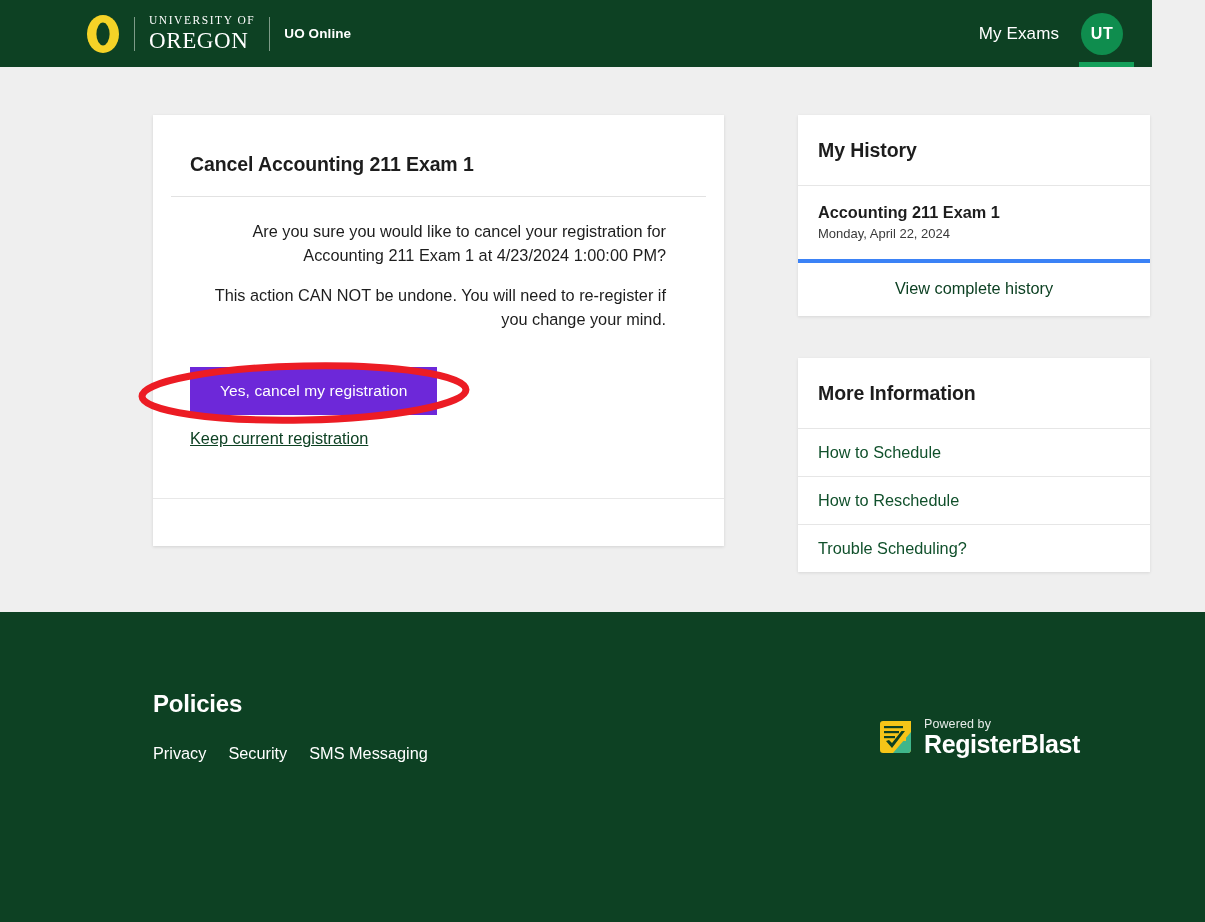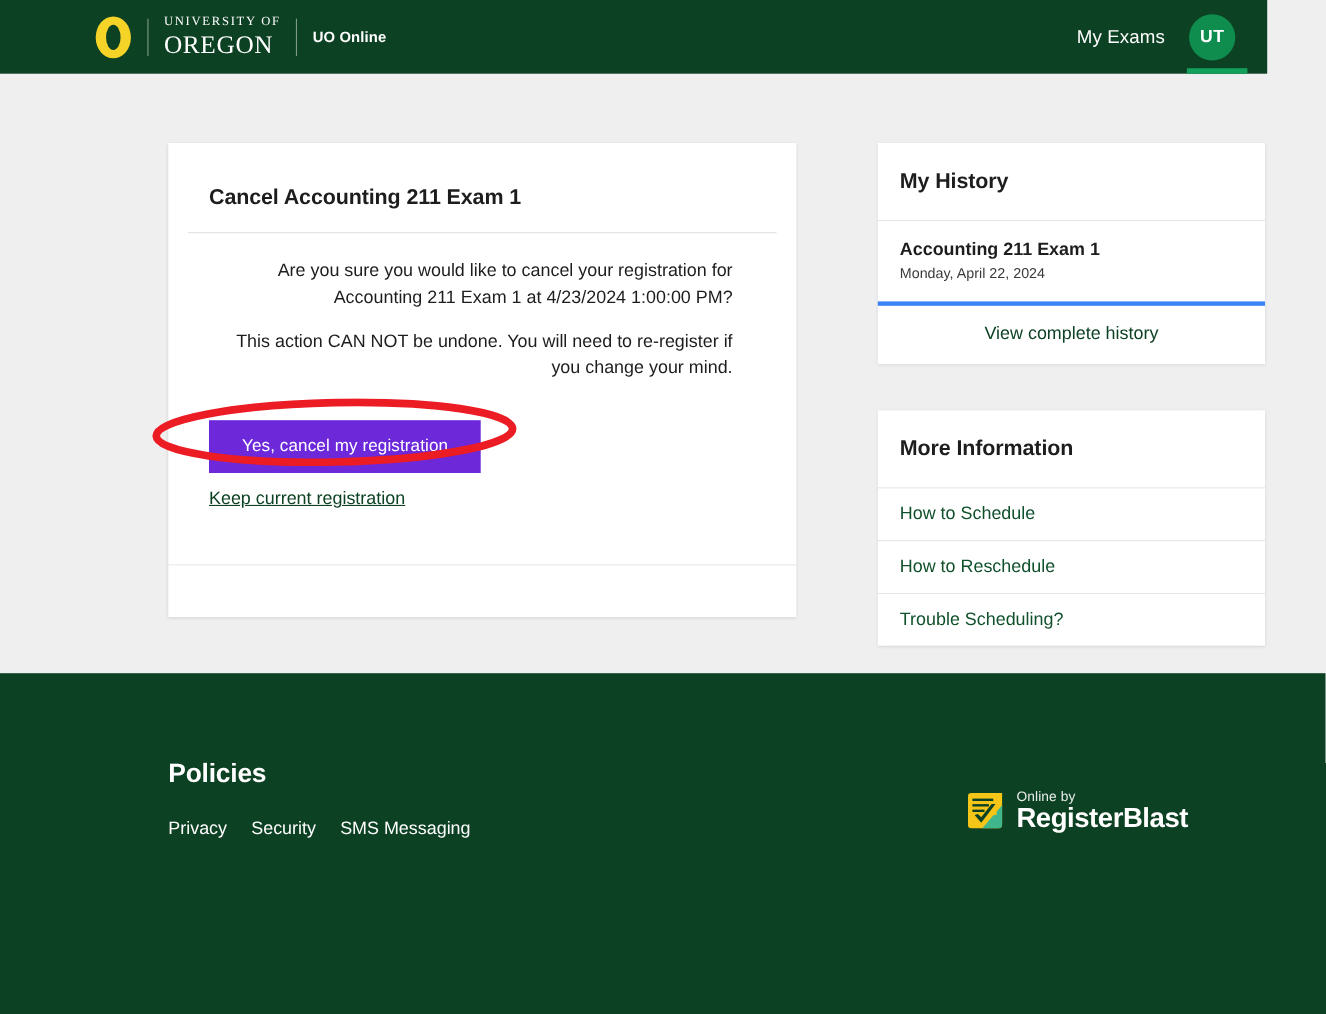--- a/index.html
+++ b/index.html
@@ -117,21 +117,20 @@
     background: #13a05a;
   }
 
   
   .content {
     position: absolute;
     top: 67px; left: 0;
     width: 1205px;
     height: 545px;
     background: #efefef;
-    margin-top: 15px;
   }
 
   .main-card {
     position: absolute;
     left: 153px;
     top: 48px;
     width: 571px;
     background: #ffffff;
     box-shadow: 0 1px 3px rgba(0,0,0,0.12);
   }
@@ -394,21 +393,21 @@
     <svg class="rb-mark" viewBox="0 0 37 37">
       <path d="M3 5 Q3 2 6 2 L34 2 L34 30 Q34 34 31 34 L6 34 Q3 34 3 31 Z" fill="#f5c518"></path>
       <path d="M34 13 L34 30 Q34 34 31 34 L16 34 Z" fill="#3fb68b"></path>
       <rect x="7" y="7" width="19" height="2.2" fill="#0d4123"></rect>
       <rect x="7" y="12" width="15" height="2.2" fill="#0d4123"></rect>
       <rect x="7" y="17" width="11" height="2.2" fill="#0d4123"></rect>
       <path d="M29 5 L20 22 L29 22 Z" fill="#f5c518"></path>
       <path d="M9 22 L15 29 L28 12 L24.5 12 L15 24 L12 21 Z" fill="#0d4123"></path>
     </svg>
     <div class="rb-text">
-      <div class="rb-powered">Online by</div>
+      <div class="rb-powered">Powered by</div>
       <div class="rb-name">RegisterBlast</div>
     </div>
   </div>
 </div>
 
 <svg class="annotation-ellipse" viewBox="0 0 336 62">
   <ellipse cx="168" cy="31" rx="162" ry="27" fill="none" stroke="#ec1c24" stroke-width="7" transform="rotate(-1.2 168 31)"></ellipse>
 </svg>
 
 </body></html>

